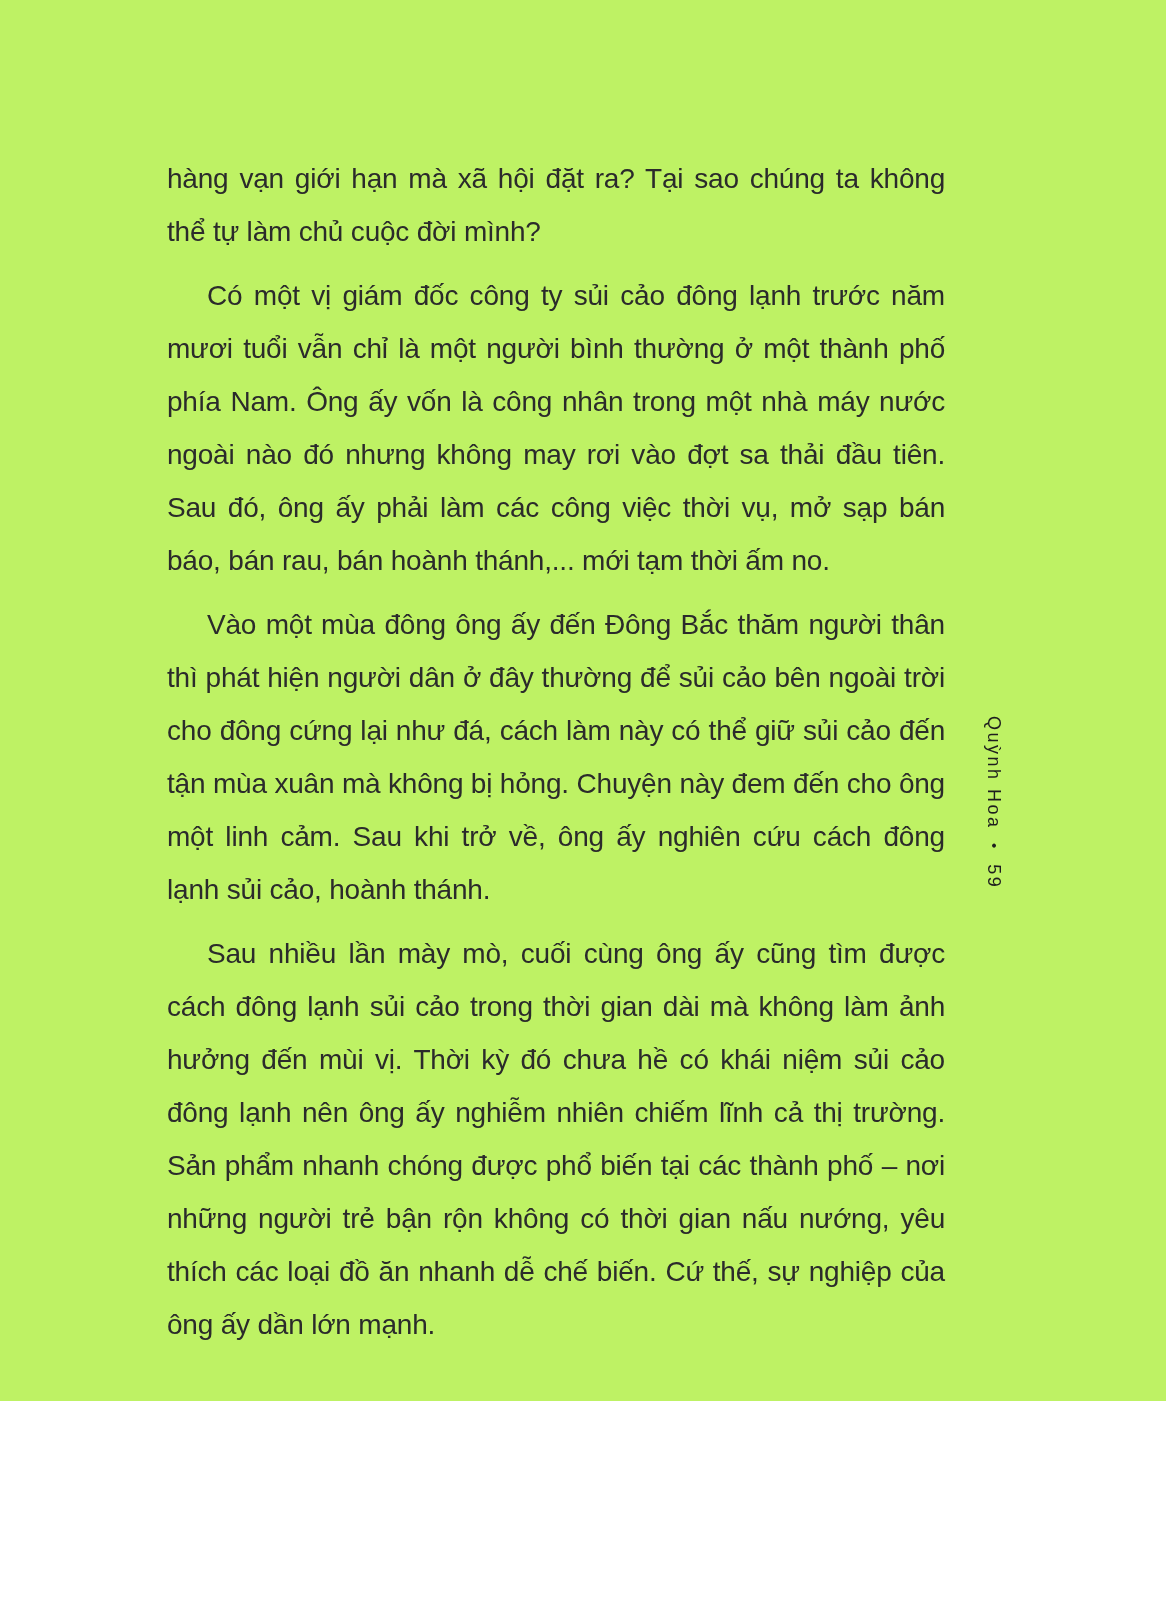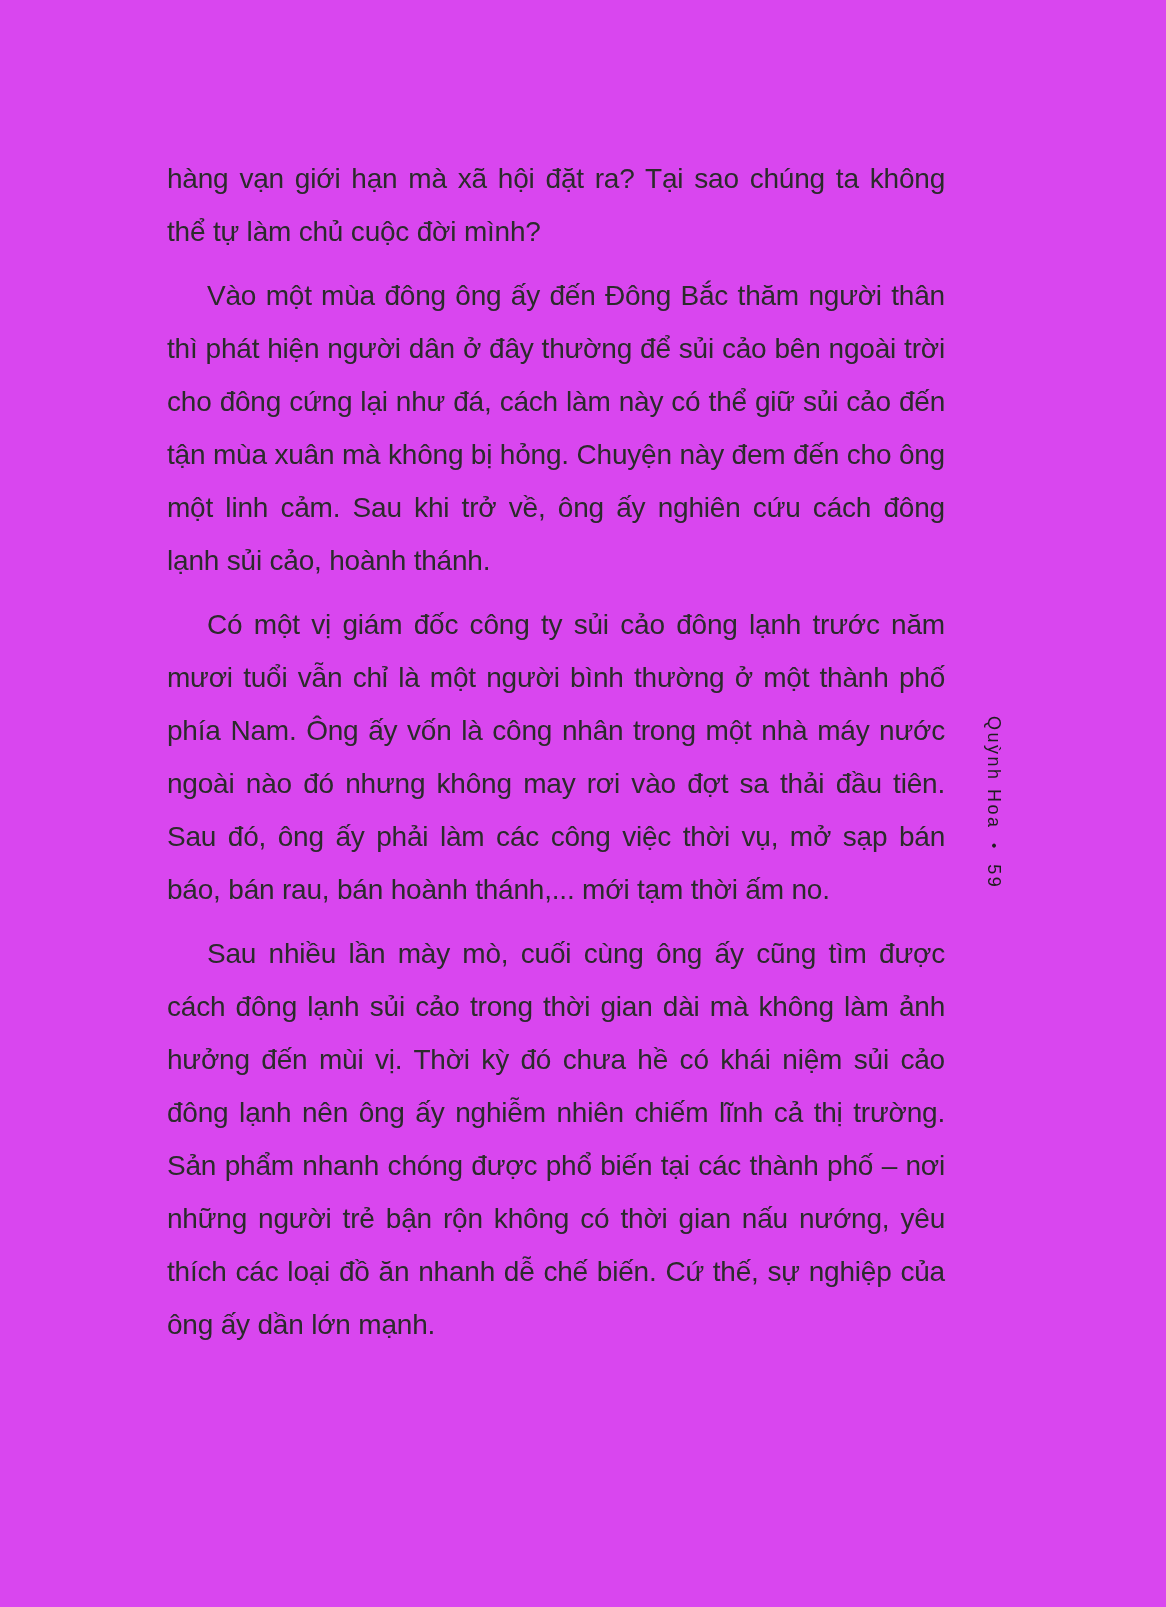--- a/index.html
+++ b/index.html
@@ -3,22 +3,22 @@
 <meta charset="utf-8">
 <style>
   html, body {
     margin: 0;
     padding: 0;
     background: #ffffff;
   }
   .page {
     position: relative;
     width: 1166px;
-    height: 1607px;
-    background: #d946ef;
+    height: 1401px;
+    background: #bef264;
     overflow: hidden;
     font-family: "Liberation Sans", "DejaVu Sans", sans-serif;
   }
   .text-block {
     position: absolute;
     left: 167px;
     top: 152px;
     width: 778px;
     color: #2b2b2b;
   }
@@ -55,22 +55,22 @@
     font-size: 15px;
   }
 </style>
 </head>
 <body>
 
 <div class="page">
 
   <div class="text-block">
     <p>hàng vạn giới hạn mà xã hội đặt ra? Tại sao chúng ta không thể tự làm chủ cuộc đời mình?</p>
+    <p class="indent">Có một vị giám đốc công ty sủi cảo đông lạnh trước năm mươi tuổi vẫn chỉ là một người bình thường ở một thành phố phía Nam. Ông ấy vốn là công nhân trong một nhà máy nước ngoài nào đó nhưng không may rơi vào đợt sa thải đầu tiên. Sau đó, ông ấy phải làm các công việc thời vụ, mở sạp bán báo, bán rau, bán hoành thánh,... mới tạm thời ấm no.</p>
     <p class="indent">Vào một mùa đông ông ấy đến Đông Bắc thăm người thân thì phát hiện người dân ở đây thường để sủi cảo bên ngoài trời cho đông cứng lại như đá, cách làm này có thể giữ sủi cảo đến tận mùa xuân mà không bị hỏng. Chuyện này đem đến cho ông một linh cảm. Sau khi trở về, ông ấy nghiên cứu cách đông lạnh sủi cảo, hoành thánh.</p>
-    <p class="indent">Có một vị giám đốc công ty sủi cảo đông lạnh trước năm mươi tuổi vẫn chỉ là một người bình thường ở một thành phố phía Nam. Ông ấy vốn là công nhân trong một nhà máy nước ngoài nào đó nhưng không may rơi vào đợt sa thải đầu tiên. Sau đó, ông ấy phải làm các công việc thời vụ, mở sạp bán báo, bán rau, bán hoành thánh,... mới tạm thời ấm no.</p>
     <p class="indent">Sau nhiều lần mày mò, cuối cùng ông ấy cũng tìm được cách đông lạnh sủi cảo trong thời gian dài mà không làm ảnh hưởng đến mùi vị. Thời kỳ đó chưa hề có khái niệm sủi cảo đông lạnh nên ông ấy nghiễm nhiên chiếm lĩnh cả thị trường. Sản phẩm nhanh chóng được phổ biến tại các thành phố – nơi những người trẻ bận rộn không có thời gian nấu nướng, yêu thích các loại đồ ăn nhanh dễ chế biến. Cứ thế, sự nghiệp của ông ấy dần lớn mạnh.</p>
   </div>
 
   <div class="margin-footer">
     <span>Quỳnh Hoa</span>
     <span class="sep">•</span>
     <span>59</span>
   </div>
 
 </div>

